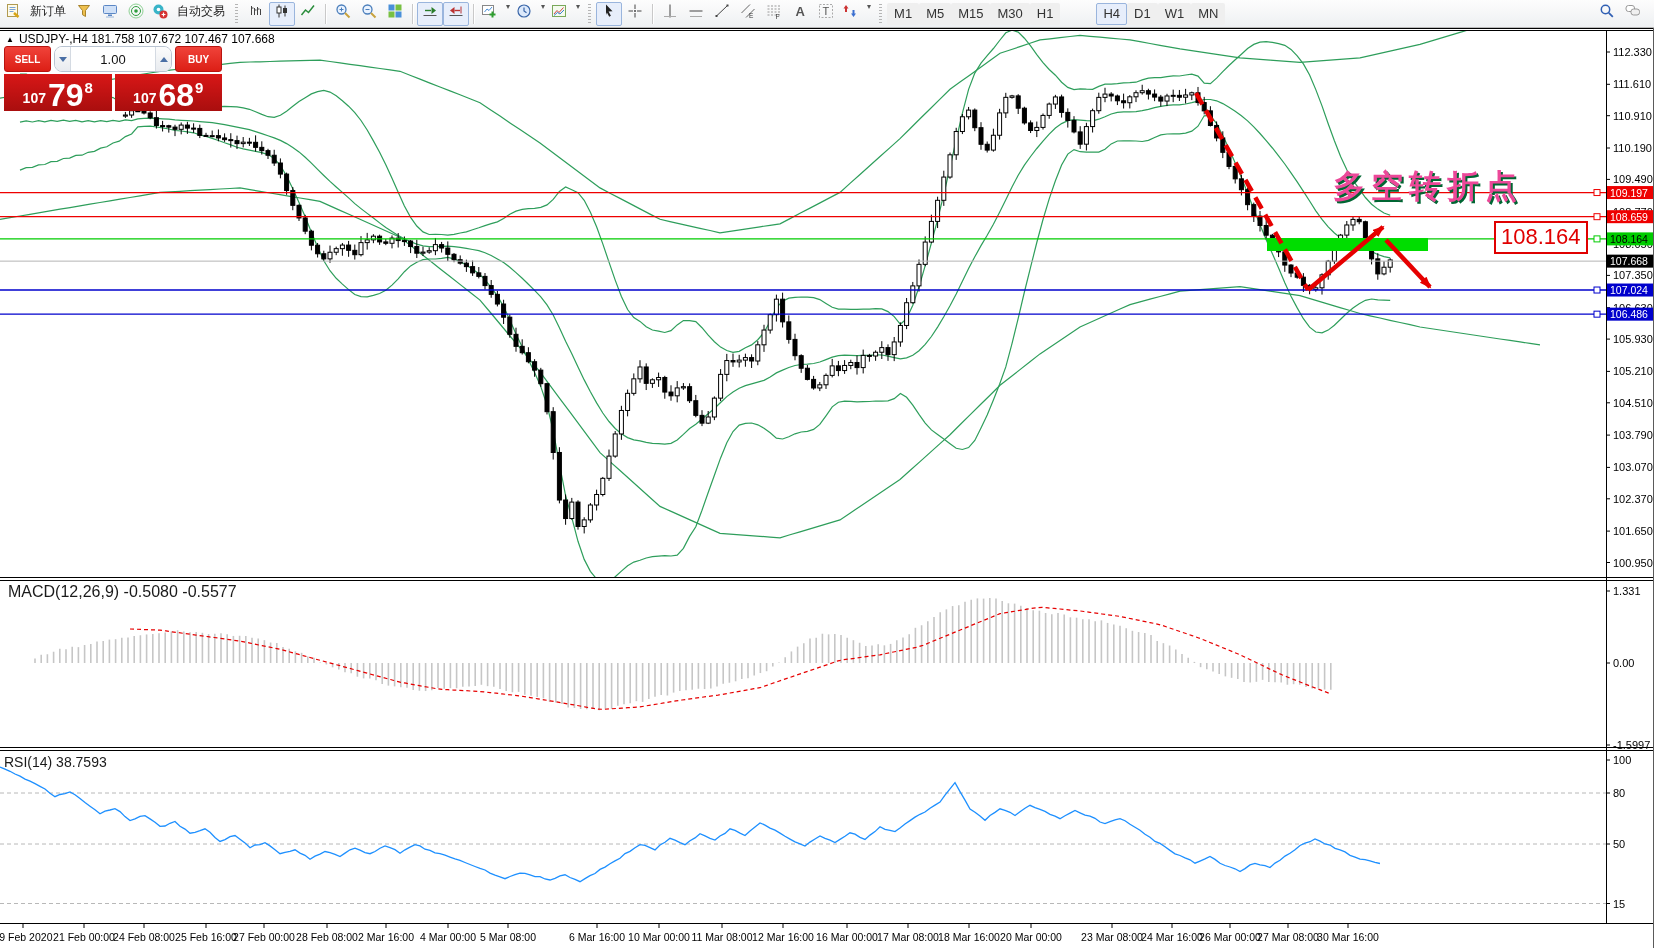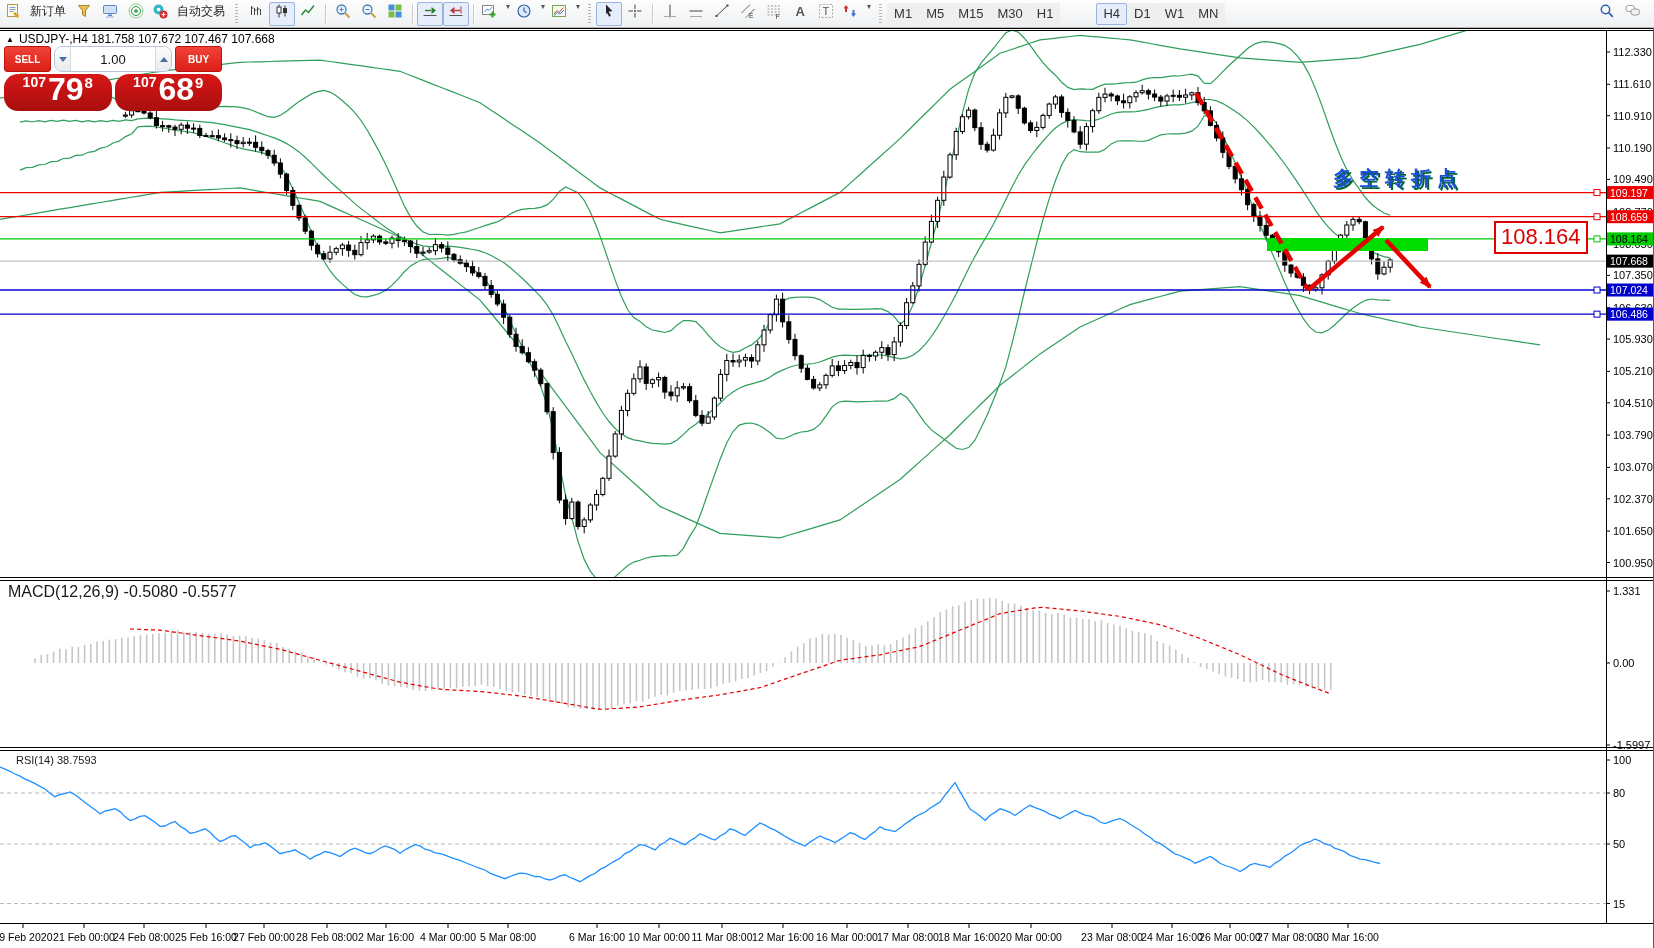--- a/index.html
+++ b/index.html
@@ -30,28 +30,28 @@
   .tp-btn{flex:0 0 47px;background:linear-gradient(#f0433a,#dc1f16);color:#fff;font-weight:bold;
     font-size:10px;border:1px solid #b81410;border-radius:3px;font-family:"Liberation Sans",sans-serif;}
   .tp-vol{flex:1;display:flex;border:1px solid #b9c4d2;border-radius:8px;overflow:hidden;background:#fff;}
   .tp-spin{width:16px;background:linear-gradient(#fcfcfc,#e8ebef);border:none;border-right:1px solid #d4dae2;
     display:flex;align-items:center;justify-content:center;padding:0;}
   .tp-spin:last-child{border-right:none;border-left:1px solid #d4dae2;}
   .car-dn{width:0;height:0;border-left:4px solid transparent;border-right:4px solid transparent;border-top:5px solid #4a6fa5;}
   .car-up{width:0;height:0;border-left:4px solid transparent;border-right:4px solid transparent;border-bottom:5px solid #4a6fa5;}
   .tp-input{flex:1;border:none;outline:none;text-align:center;font-size:13px;color:#111;min-width:0;}
   .tp-row2{display:flex;gap:3px;margin-top:2px;height:37px;}
-  .bigprice{flex:1;background:linear-gradient(#d81717,#a90e0e);border-radius:14px;color:#fff;
-    display:flex;align-items:flex-start;justify-content:center;padding-bottom:9px;}
+  .bigprice{flex:1;background:linear-gradient(#d81717,#a90e0e);border-radius:0;color:#fff;
+    display:flex;align-items:flex-end;justify-content:center;padding-bottom:1px;}
   .bigprice .ph{font-size:14px;font-weight:bold;margin:0 2px 4px 0;}
   .bigprice .pm{font-size:32px;font-weight:bold;line-height:30px;}
   .bigprice .ps{font-size:15px;font-weight:bold;margin:0 0 14px 1px;}
   #macd-label{left:8px;top:583px;font-size:16px;color:#1a1a1a;}
-  #rsi-label{left:16px;top:754px;font-size:11px;color:#1a1a1a;}
-  #annotation{left:1333px;top:165px;font-size:20px;font-weight:bold;color:#1d4ed8;
+  #rsi-label{left:4px;top:754px;font-size:14px;color:#1a1a1a;}
+  #annotation{left:1333px;top:165px;font-size:32px;font-weight:bold;color:#ec4899;
     letter-spacing:6px;text-shadow:2px 2px 0 #063;white-space:nowrap;}
   #price-box{left:1494px;top:221px;border:2px solid #e00000;background:#fff;color:#e00000;
     font-size:22px;padding:1px 5px 2px;line-height:26px;}
   svg text{font-family:"Liberation Sans",sans-serif;}
 </style>
 </head>
 <body>
 
 <div id="app">
   <div id="toolbar">

